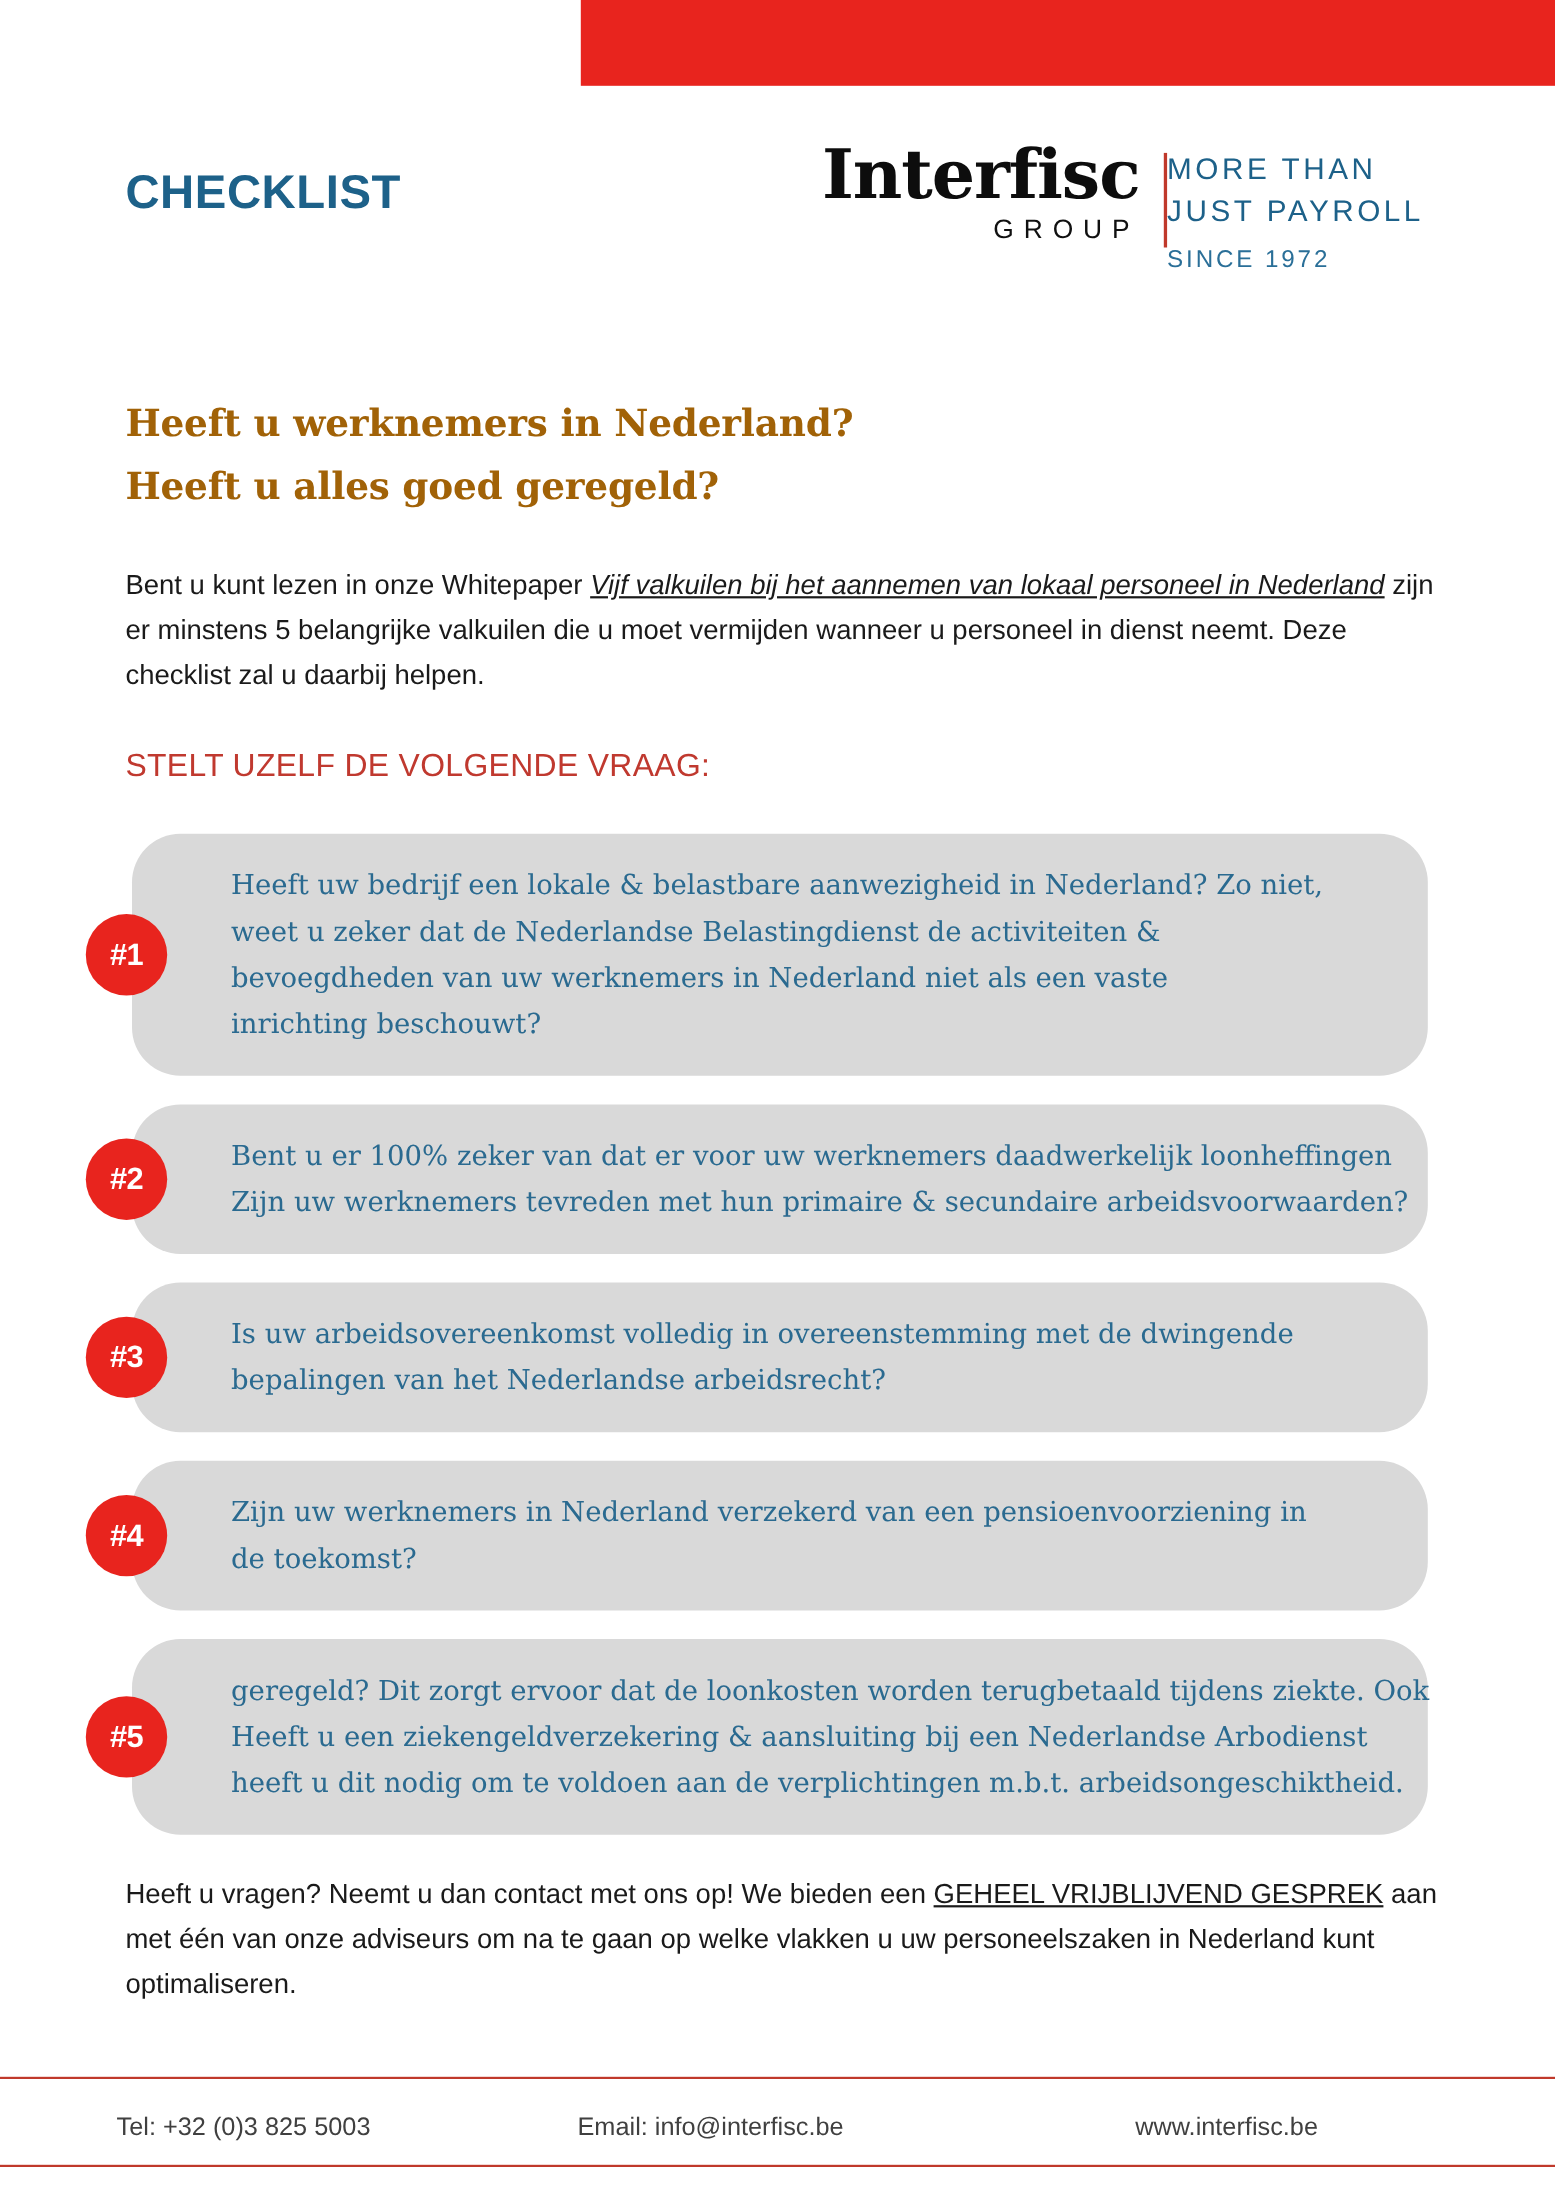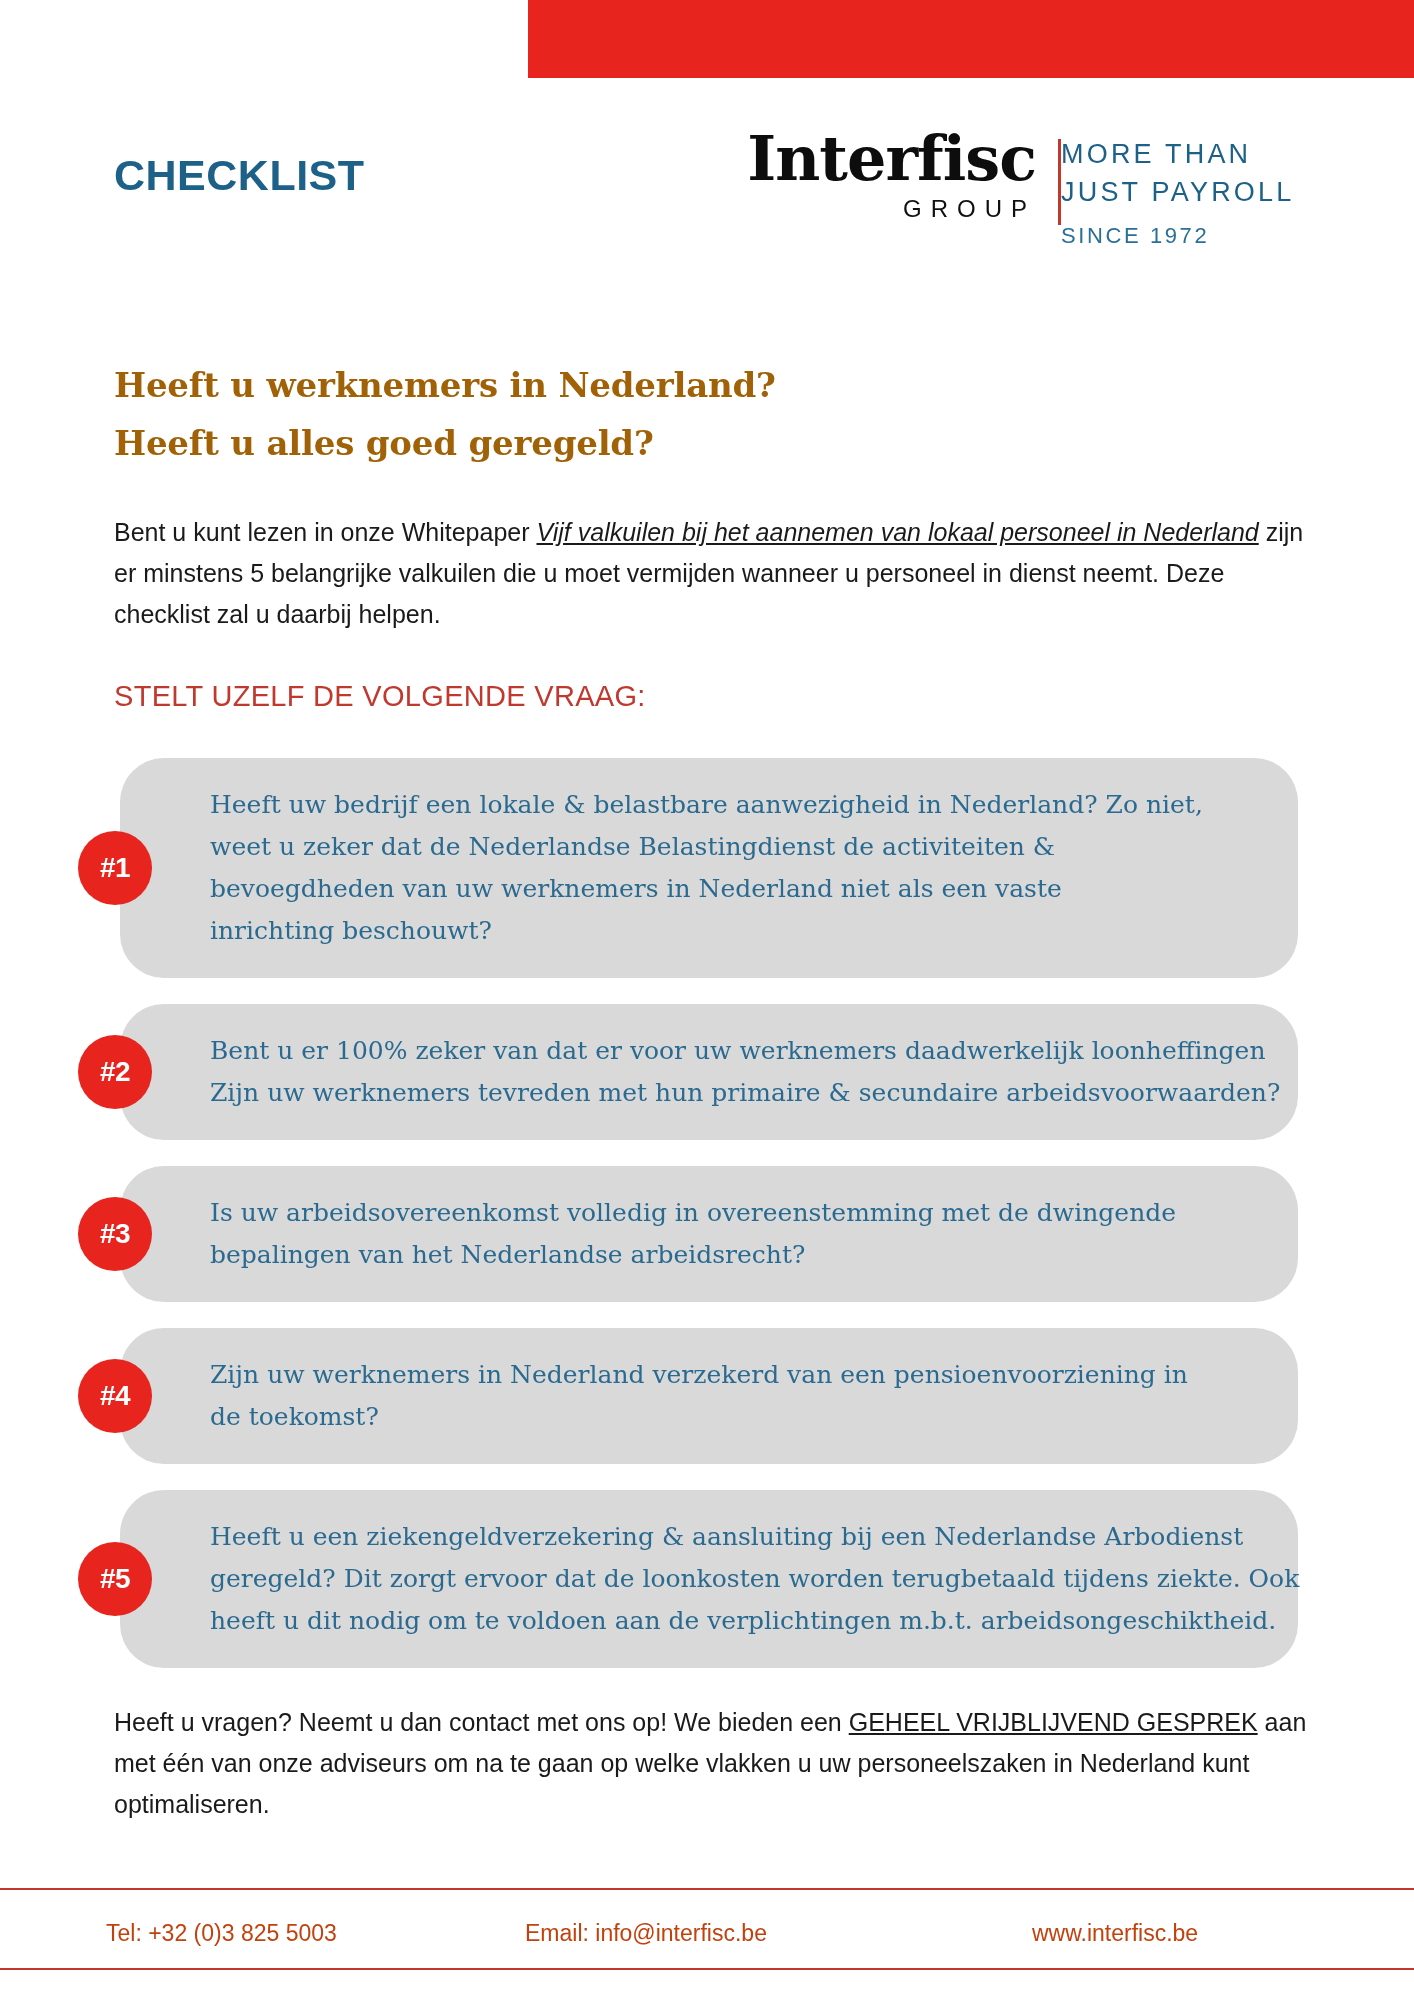--- a/index.html
+++ b/index.html
@@ -121,21 +121,21 @@
     background:#c0392b;
   }
   .rule-bottom {
     position:absolute; left:0; top:1968px; width:1414px; height:2px;
     background:#c0392b;
   }
   .footer {
     position:absolute; left:0; top:1902px; width:1414px; height:62px;
     display:flex; align-items:center;
     font-family:"Liberation Sans", sans-serif;
-    font-size:23px; color:#c2410c;
+    font-size:23px; color:#404040;
   }
   .f-tel   { position:absolute; left:106px; }
   .f-mail  { position:absolute; left:525px; }
   .f-web   { position:absolute; left:1032px; }
 </style>
 </head>
 <body>
 
 <div class="page">
 
@@ -208,22 +208,22 @@
           <span class="ln">Zijn uw werknemers in Nederland verzekerd van een pensioenvoorziening in</span>
           <span class="ln">de toekomst?</span>
         </div>
       </div>
     </div>
 
     <div class="qrow">
       <div class="badge">#5</div>
       <div class="pill">
         <div class="qtext">
+          <span class="ln">geregeld? Dit zorgt ervoor dat de loonkosten worden terugbetaald tijdens ziekte. Ook</span>
           <span class="ln">Heeft u een ziekengeldverzekering &amp; aansluiting bij een Nederlandse Arbodienst</span>
-          <span class="ln">geregeld? Dit zorgt ervoor dat de loonkosten worden terugbetaald tijdens ziekte. Ook</span>
           <span class="ln">heeft u dit nodig om te voldoen aan de verplichtingen m.b.t. arbeidsongeschiktheid.</span>
         </div>
       </div>
     </div>
 
   </div>
 
   <p class="outro"><span>Heeft u vragen? Neemt u dan contact met ons op! We bieden een </span><u>GEHEEL VRIJBLIJVEND GESPREK</u><span> aan met één van onze adviseurs om na te gaan op welke vlakken u uw personeelszaken in Nederland kunt optimaliseren.</span></p>
 
   <div class="rule-top"></div>

